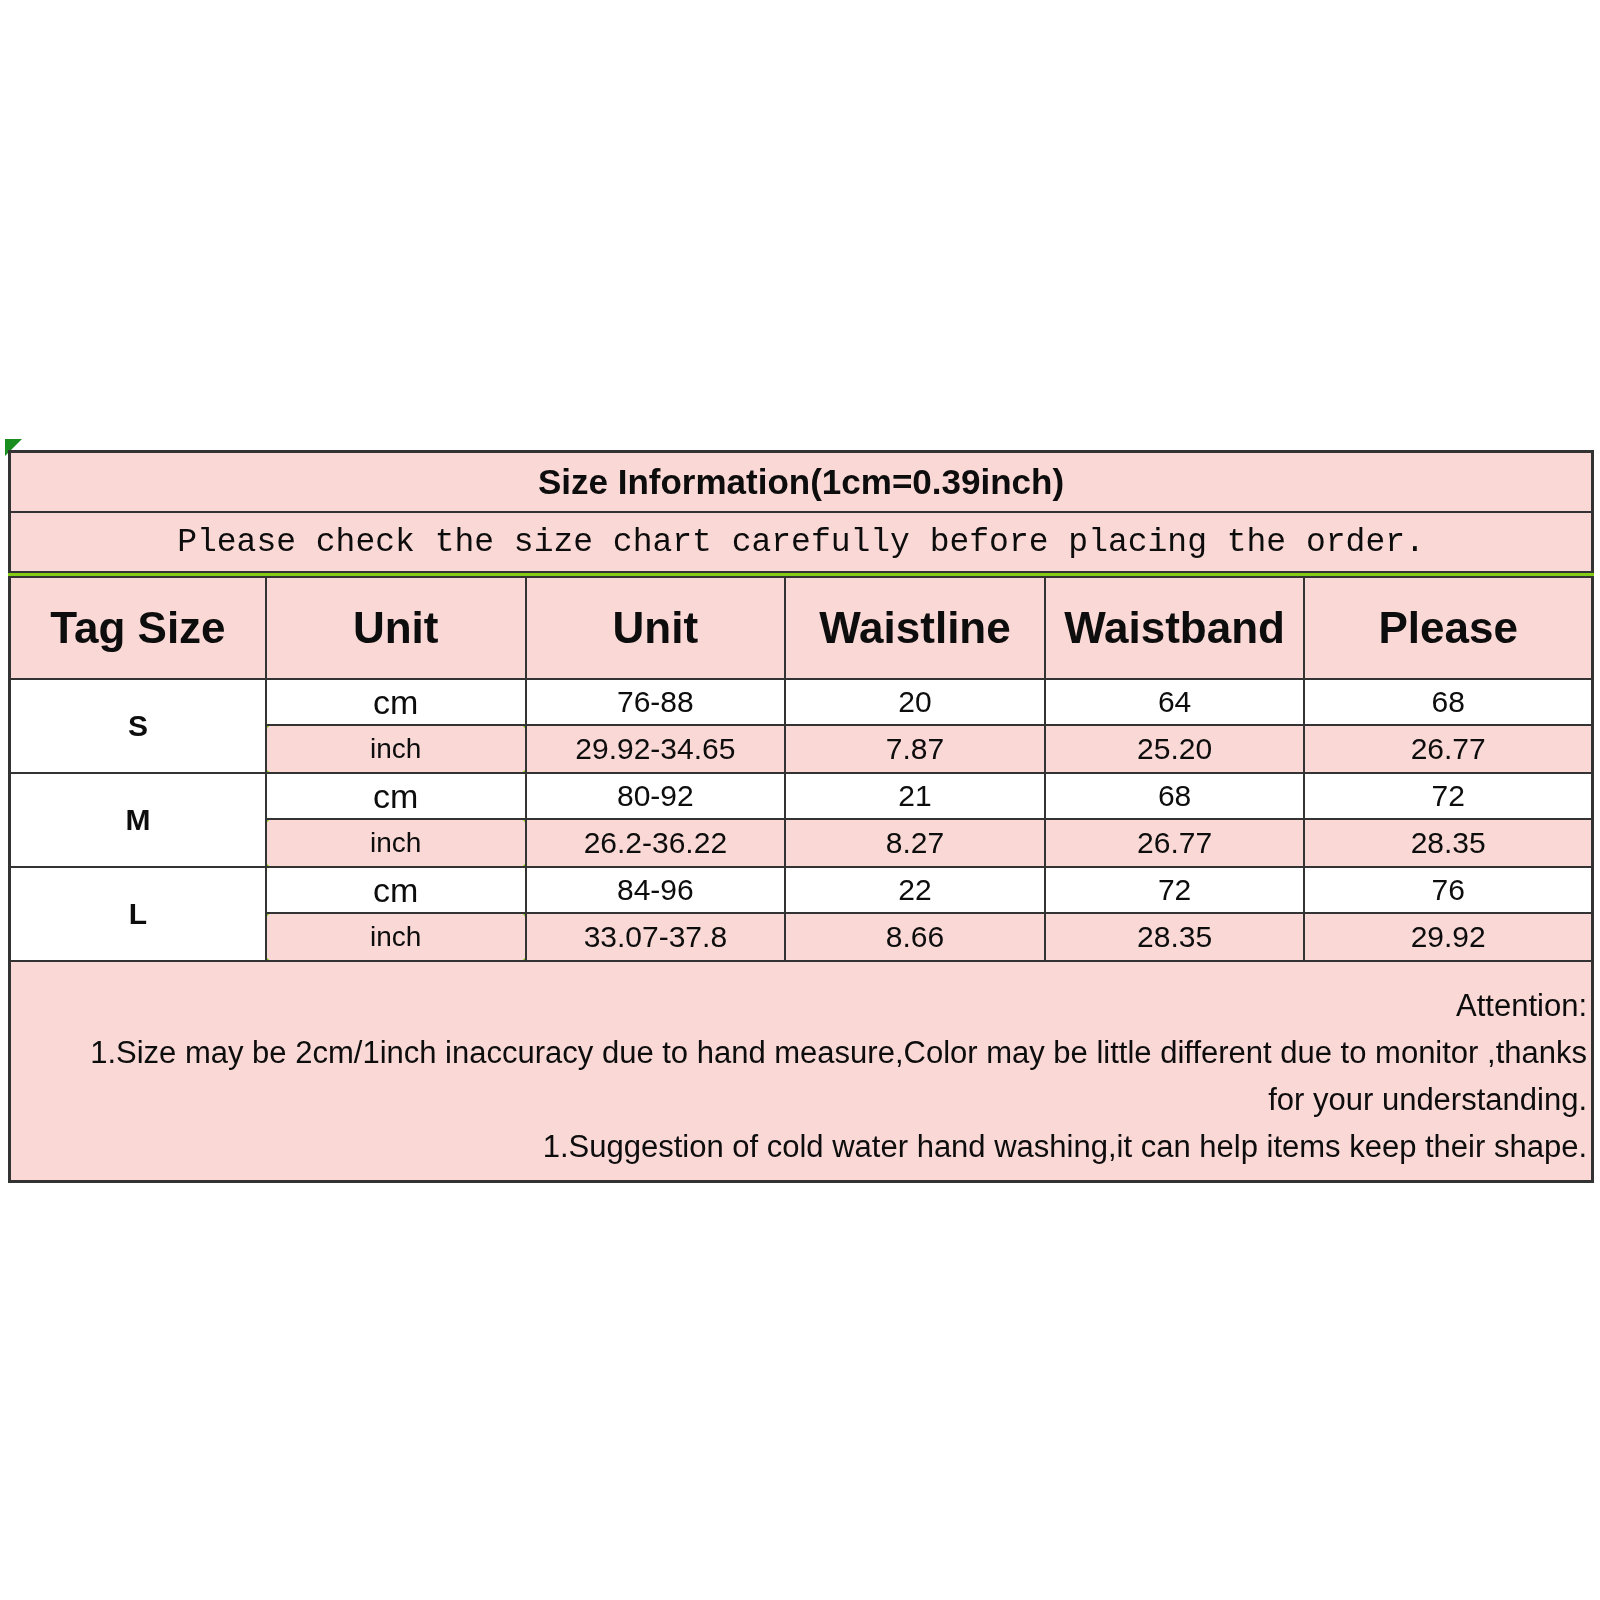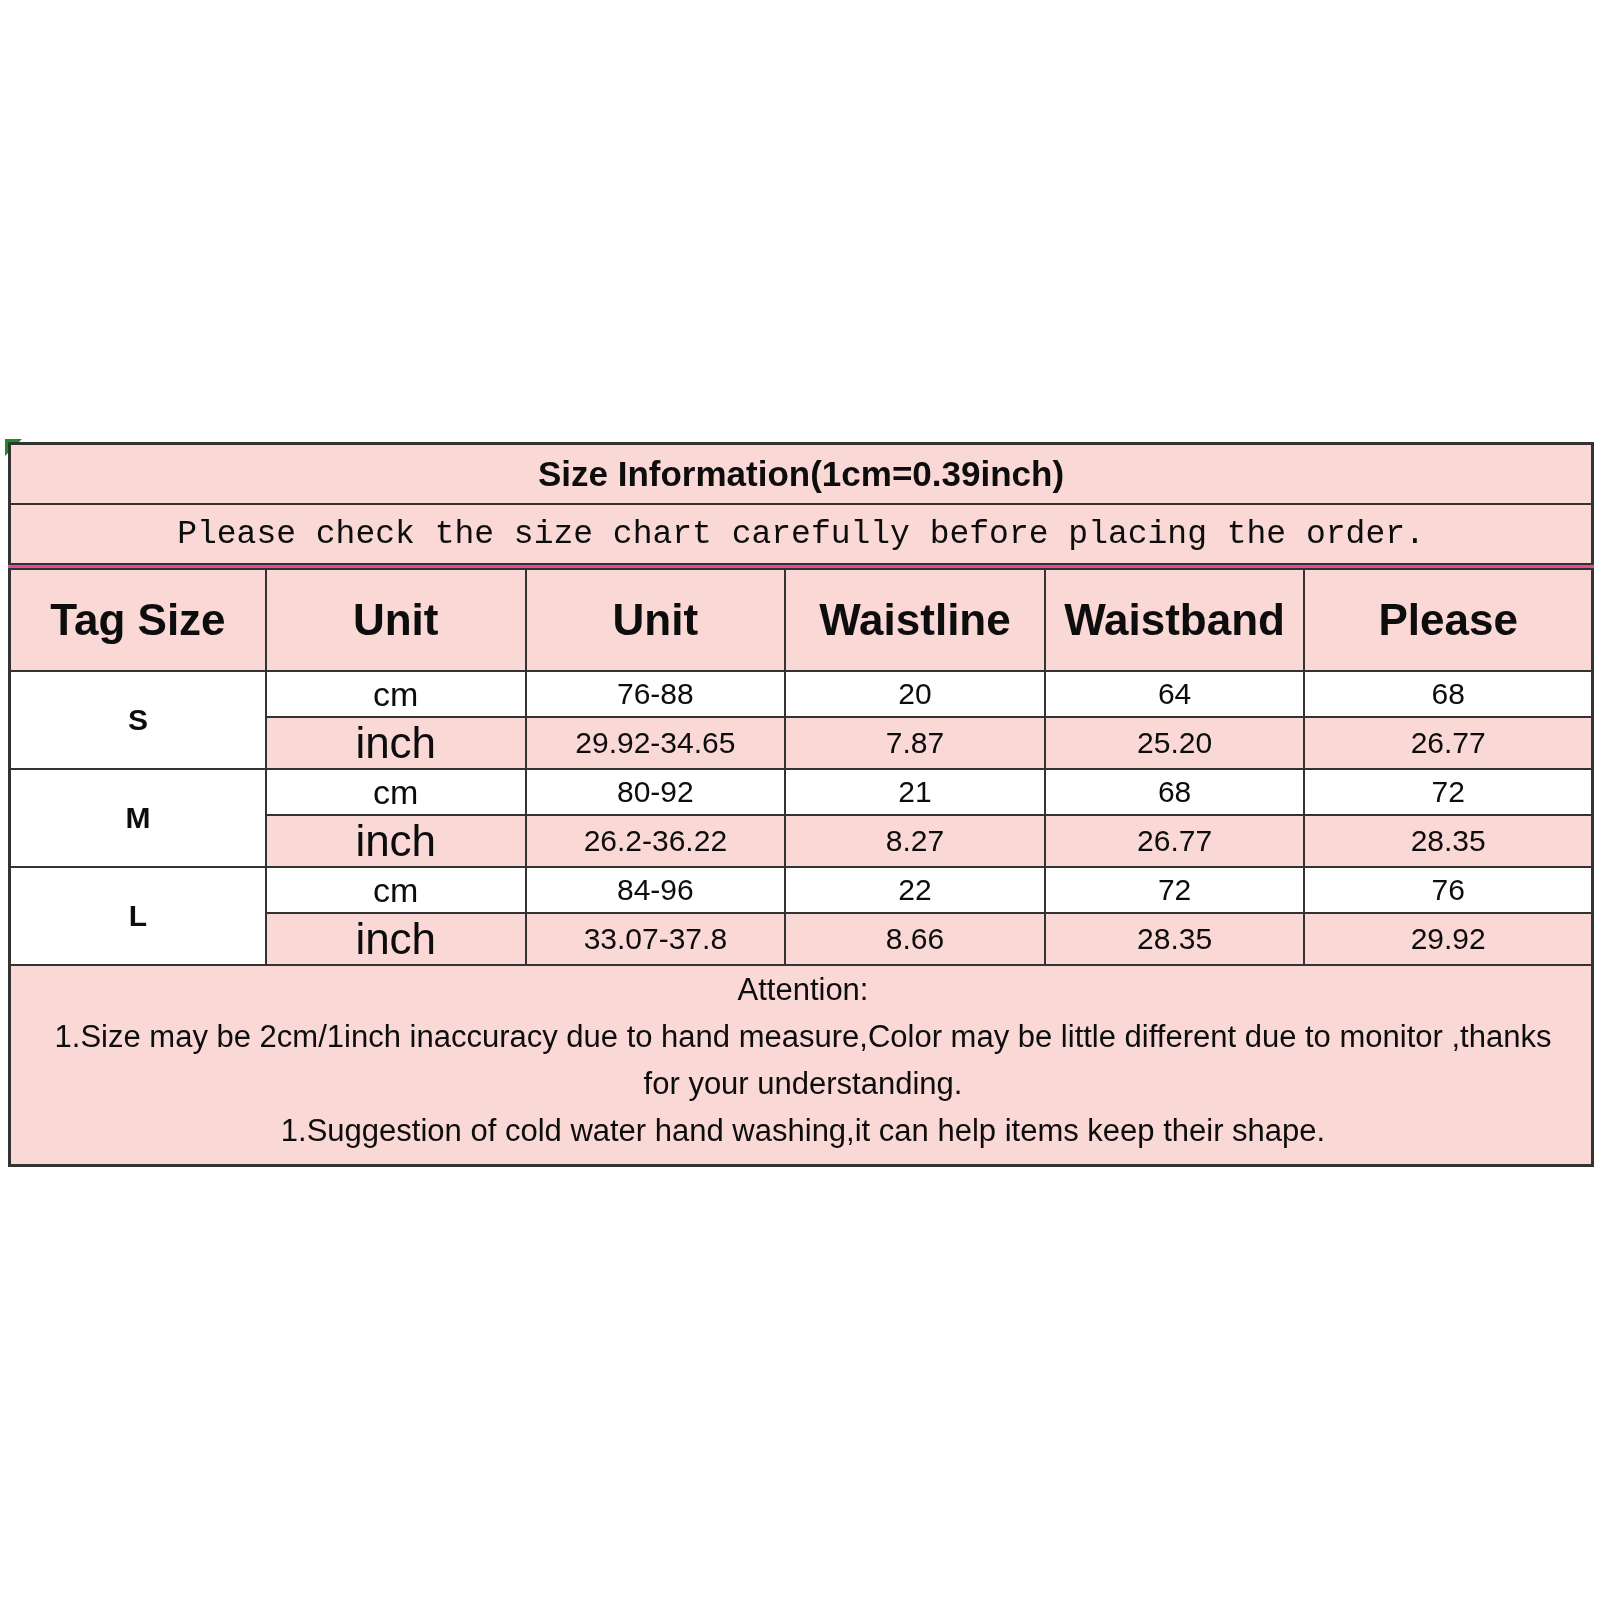--- a/index.html
+++ b/index.html
@@ -10,39 +10,39 @@
     --bg:#ffffff;
   }
   html,body{margin:0;padding:0;}
   body{
     width:1600px;height:1600px;background:var(--bg);position:relative;
     font-family:"Liberation Sans", sans-serif;color:var(--text);
   }
   .sheet{position:absolute;left:8px;top:442px;width:1586px;}
   table.size-table{
     border-collapse:collapse;table-layout:fixed;width:100%;
-    border:3px solid var(--border);background:#ec4899;
+    border:3px solid var(--border);background:#84cc16;margin-top:8px;
   }
   td{
     border:2px solid var(--border);
     text-align:center;vertical-align:middle;
     color:var(--text);overflow:hidden;padding:0;
   }
   .pink{background:var(--pink);}
   .row-title td{height:58px;font-size:35px;font-weight:bold;}
   .row-subtitle td{height:58px;font-size:33px;border-bottom:7px double var(--border);font-family:Liberation Mono, monospace;}
   .row-header td{height:100px;font-size:44px;font-weight:bold;}
   .cell-tag{font-size:40px;font-weight:bold;background:#ffffff;}
   .row-cm td{height:44px;background:#ffffff;font-size:30px;}
   .row-inch td{height:46px;font-size:30px;}
   .row-cm td.unit-label{font-size:34px;}
-  .row-inch td.unit-label{font-size:44px;}
+  .row-inch td.unit-label{font-size:28px;border-radius:7px;}
   .row-attention td{
-    height:198px;text-align:center;vertical-align:top;
-    font-size:31px;padding:0 4px 0 8px;
+    height:198px;text-align:right;vertical-align:top;
+    font-size:31px;padding:20px 4px 0 8px;
   }
   .attn-line{line-height:47px;white-space:nowrap;}
   .corner-marker{
     position:absolute;left:5px;top:439px;width:0;height:0;
     border-top:17px solid var(--green);border-right:17px solid transparent;
   }
 </style>
 </head>
 <body>
 

